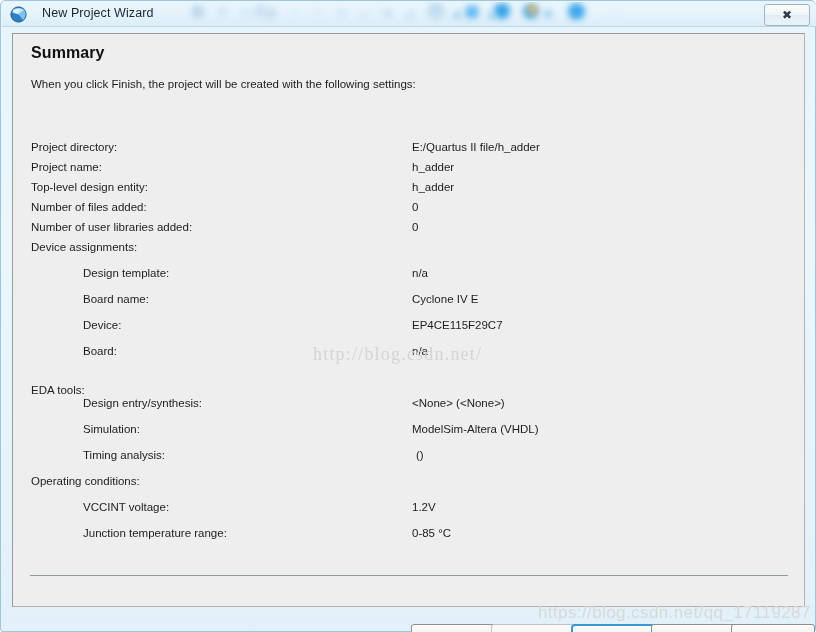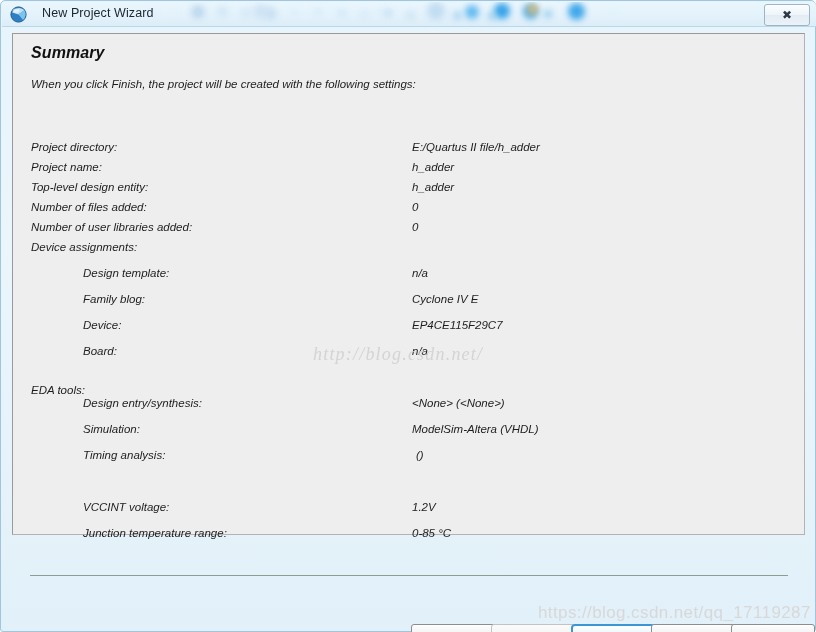--- a/index.html
+++ b/index.html
@@ -72,27 +72,26 @@
     font-family: "DejaVu Sans", sans-serif;
     line-height: 1;
     font-weight: bold;
     text-shadow: 0 1px 0 #ffffff;
   }
 
   
   #panel {
     position: absolute;
     left: 11px; top: 32px;
-    width: 793px; height: 502px;
+    width: 793px; height: 574px;
     box-sizing: border-box;
     background: #efeeee;
     border: 1px solid #9a9a9a;
     border-right-color: #b3b3b3;
     border-bottom-color: #b3b3b3;
-    font-style: italic;
   }
 
   #page-title {
     position: absolute;
     left: 18px; top: 10px;
     font-size: 16px;
     font-weight: bold;
     color: #111111;
     letter-spacing: 0.1px;
   }
@@ -269,21 +268,21 @@
           <span class="svalue">0</span>
         </div>
         <div class="srow lvl0" style="top: 207px;">
           <span class="slabel">Device assignments:</span>
         </div>
         <div class="srow lvl1" style="top: 233px;">
           <span class="slabel">Design template:</span>
           <span class="svalue">n/a</span>
         </div>
         <div class="srow lvl1" style="top: 259px;">
-          <span class="slabel">Family blog:</span>
+          <span class="slabel">Board name:</span>
           <span class="svalue">Cyclone IV E</span>
         </div>
         <div class="srow lvl1" style="top: 285px;">
           <span class="slabel">Device:</span>
           <span class="svalue">EP4CE115F29C7</span>
         </div>
         <div class="srow lvl1" style="top: 311px;">
           <span class="slabel">Board:</span>
           <span class="svalue">n/a</span>
         </div>
@@ -295,20 +294,23 @@
           <span class="svalue">&lt;None&gt; (&lt;None&gt;)</span>
         </div>
         <div class="srow lvl1" style="top: 389px;">
           <span class="slabel">Simulation:</span>
           <span class="svalue">ModelSim-Altera (VHDL)</span>
         </div>
         <div class="srow lvl1" style="top: 415px;">
           <span class="slabel">Timing analysis:</span>
           <span class="svalue pad">()</span>
         </div>
+        <div class="srow lvl0" style="top: 441px;">
+          <span class="slabel">Operating conditions:</span>
+        </div>
         <div class="srow lvl1" style="top: 467px;">
           <span class="slabel">VCCINT voltage:</span>
           <span class="svalue">1.2V</span>
         </div>
         <div class="srow lvl1" style="top: 493px;">
           <span class="slabel">Junction temperature range:</span>
           <span class="svalue">0-85 °C</span>
         </div>
       </div>
 

